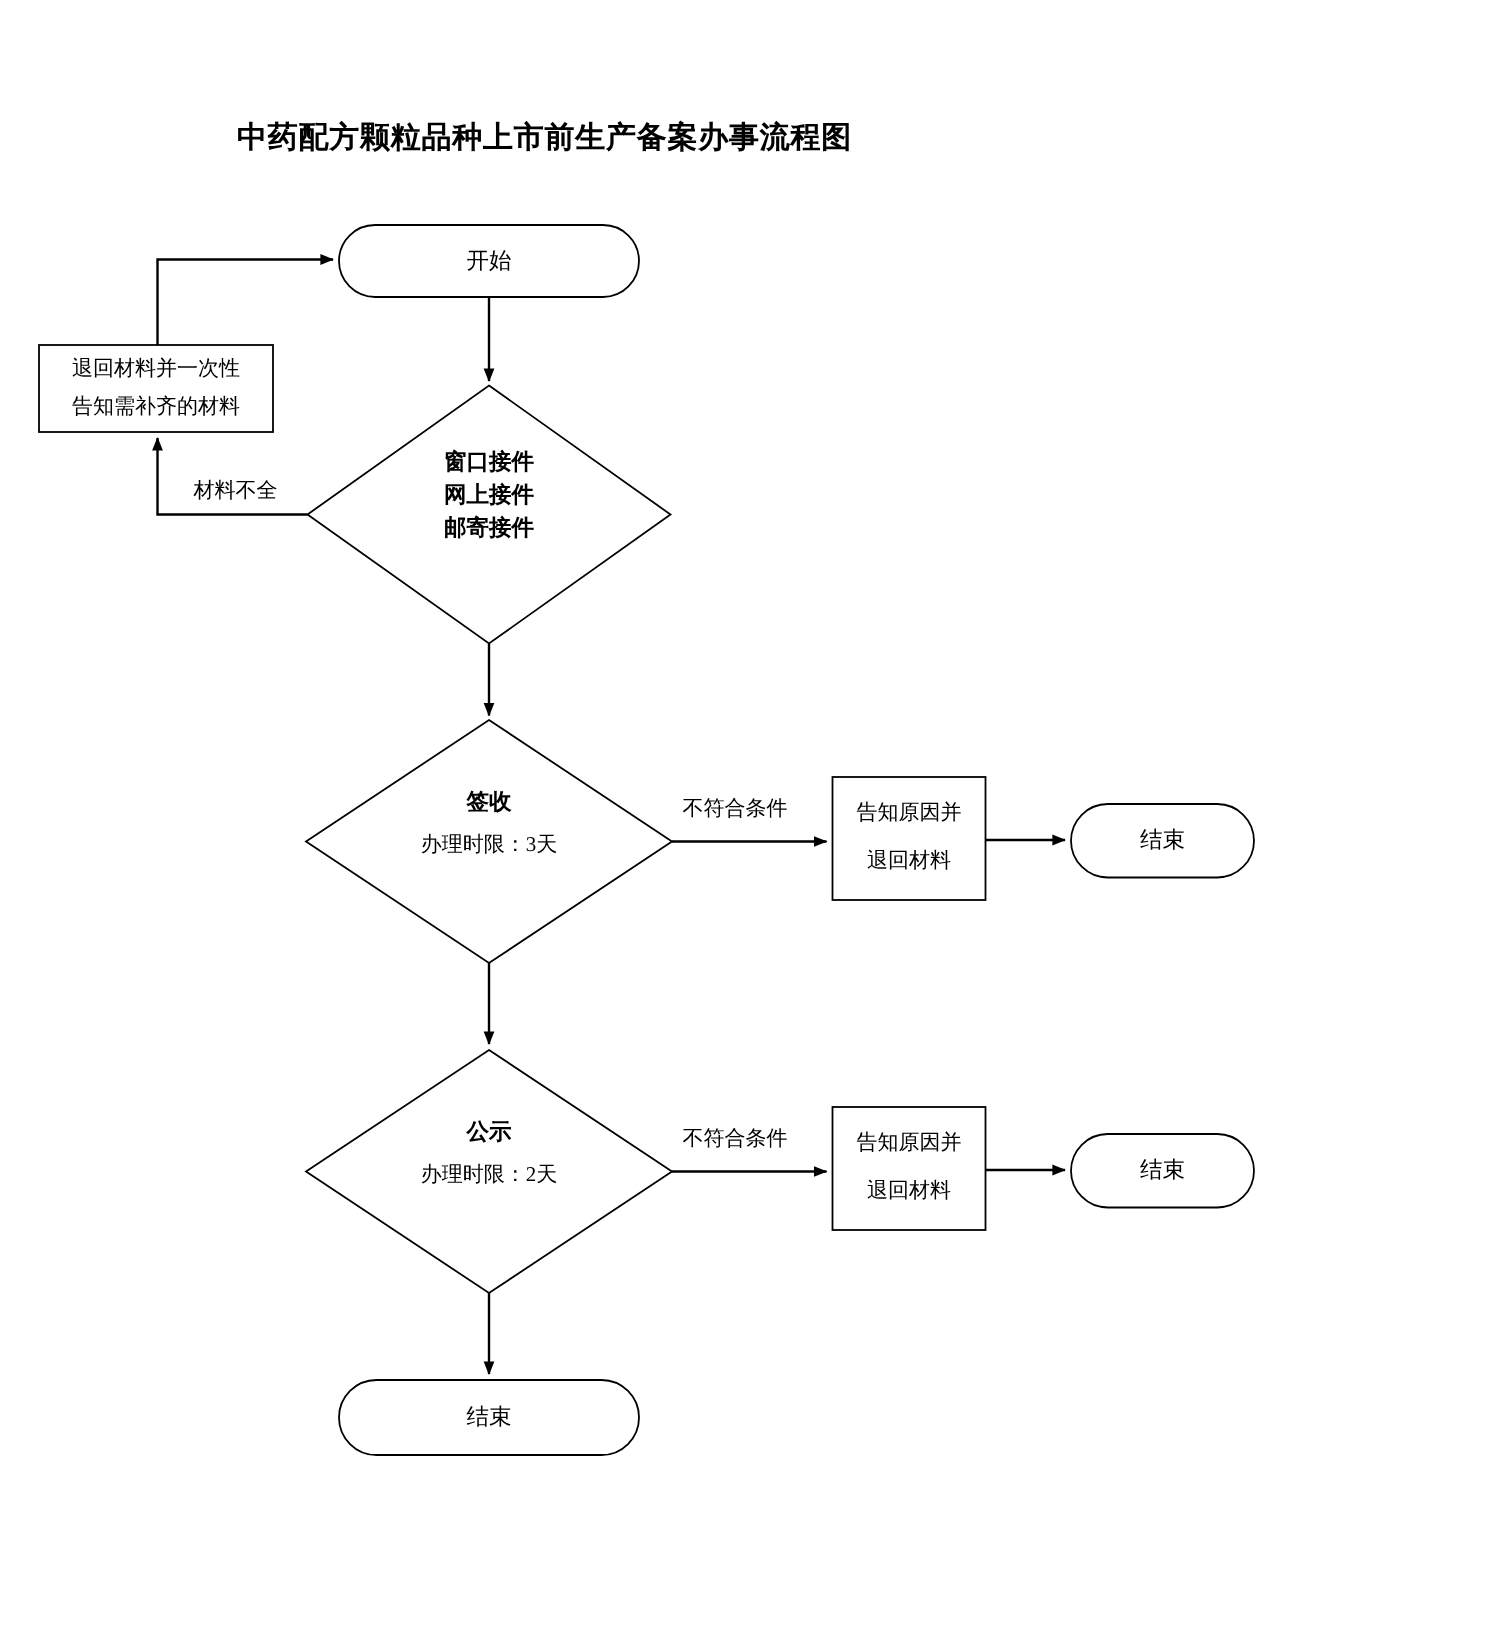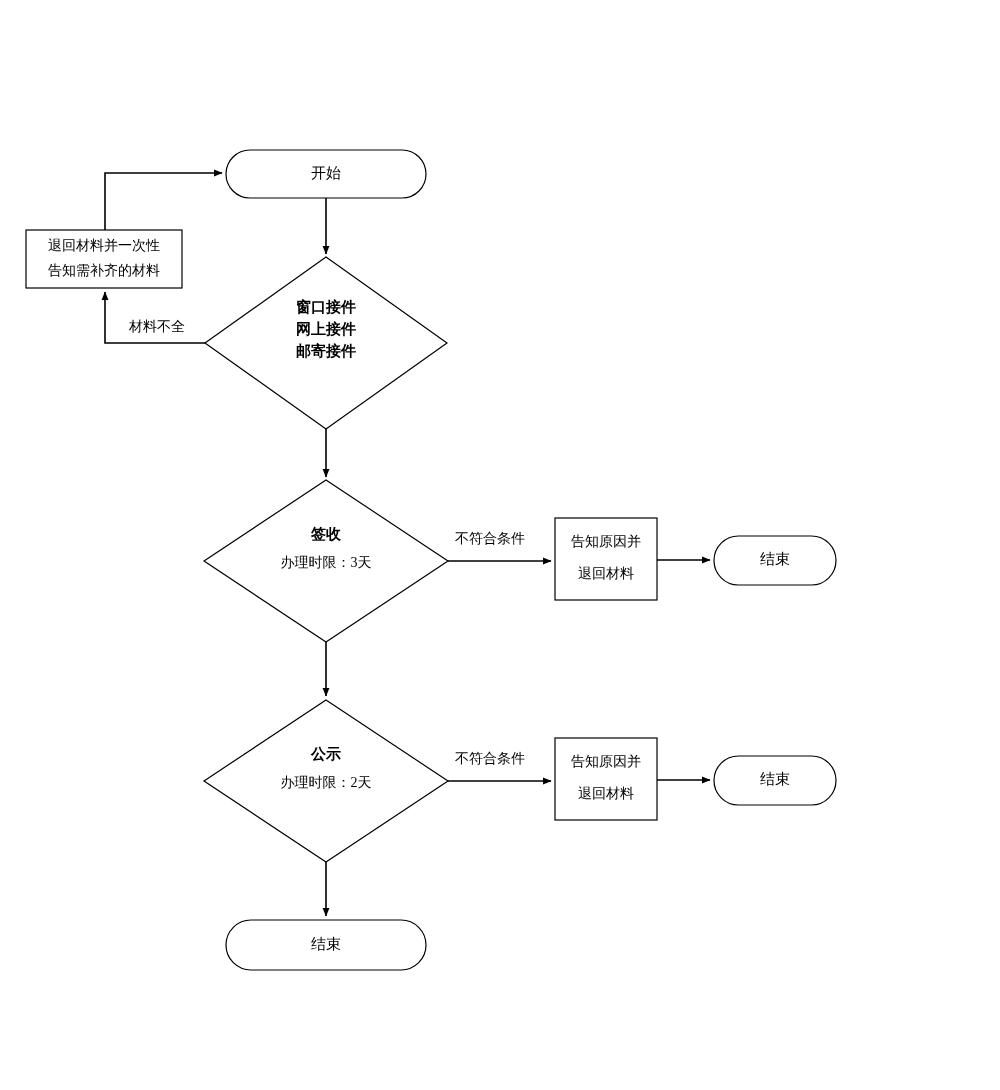--- a/index.html
+++ b/index.html
@@ -68,20 +68,21 @@
     fill: #000000;
     text-anchor: middle;
     dominant-baseline: middle;
   }
 </style>
 </head>
 <body>
 
 <div id="flow-root">
 
+  <div class="page-title">中药配方颗粒品种上市前生产备案办事流程图</div>
 
   <svg class="diagram" viewBox="0 0 1000 1090">
     <defs>
       <marker id="arrowhead" markerWidth="10" markerHeight="10" refX="8.4" refY="4" orient="auto" markerUnits="userSpaceOnUse">
         <path d="M0,0.4 L9,4 L0,7.6 z" fill="#000000"></path>
       </marker>
     </defs>
 
     <path class="connector" d="M326,198 L326,254" marker-end="url(#arrowhead)"></path>
 

